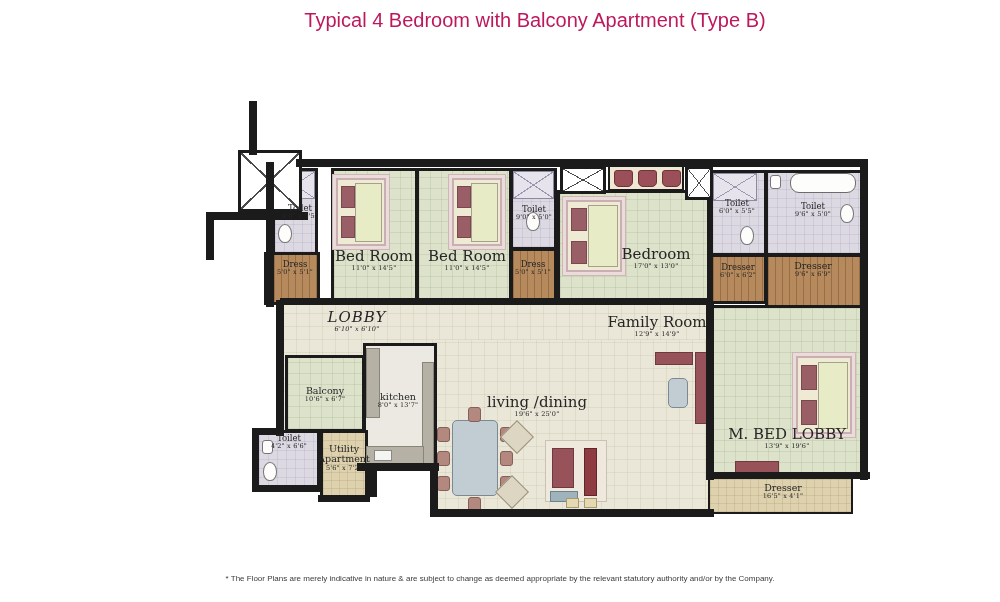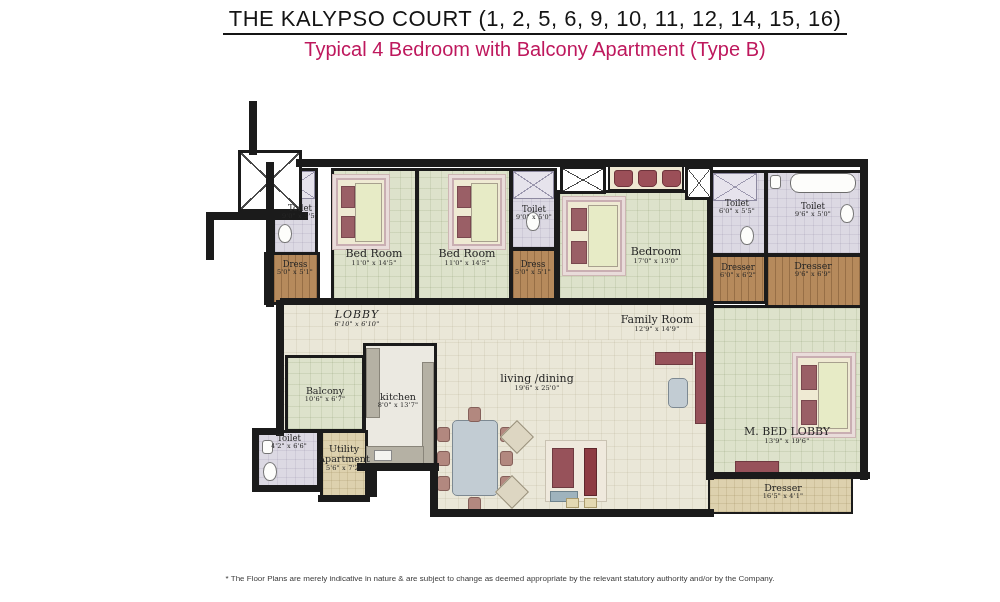--- a/index.html
+++ b/index.html
@@ -45,21 +45,21 @@
       linear-gradient(to bottom right, transparent 48.8%, #4a4a4a 48.8% 51.2%, transparent 51.2%),
       #ffffff;}
   .shower{position:absolute;box-sizing:border-box;border:1px solid #8d89a0;z-index:8;
     background:
       linear-gradient(to top right, transparent 49%, #9b97ae 49% 51%, transparent 51%),
       linear-gradient(to bottom right, transparent 49%, #9b97ae 49% 51%, transparent 51%),
       #e6e3ec;}
   
   .lbl{position:absolute;transform:translate(-50%,0);text-align:center;z-index:30;
        color:#262626;font-family:"DejaVu Serif", serif;line-height:1.1;white-space:nowrap;}
-  .lbl .rn{display:block;font-size:11px;}
+  .lbl .rn{display:block;font-size:15px;}
   .lbl .rd{display:block;font-size:6.5px;letter-spacing:.2px;}
   .lbl.s .rn{font-size:8.5px;}
   .lbl.m .rn{font-size:9.5px;}
   .lbl.wrap{white-space:normal;width:58px;}
   .lbl.caps .rn{letter-spacing:1px;}
   
   .fur{position:absolute;box-sizing:border-box;z-index:10;}
   .rug{background:#e9dcda;border:1px solid #cdb6b4;}
   .bed{background:#efead3;border:2px solid #c9aeb2;}
   .bed .p1,.bed .p2{position:absolute;left:3px;width:26%;height:31%;
@@ -84,28 +84,27 @@
   .cloth{position:absolute;width:17px;height:15px;background:#9b4f58;border:1px solid #6e343c;border-radius:3px 3px 5px 5px;top:3px;}
   
   .lbl-t1{left:300px;top:204px;} .lbl-d1{left:295px;top:260px;}
   .lbl-b1{left:374px;top:248px;} .lbl-b2{left:467px;top:248px;}
   .lbl-t2{left:534px;top:205px;} .lbl-d2{left:533px;top:260px;}
   .lbl-b3{left:656px;top:246px;} .lbl-t3{left:737px;top:199px;}
   .lbl-t4{left:813px;top:202px;} .lbl-dr1{left:738px;top:263px;}
   .lbl-dr2{left:813px;top:261px;} .lbl-lobby{left:357px;top:309px;font-style:italic;}
   .lbl-fam{left:657px;top:314px;}  .lbl-ut{left:325px;top:386px;}
   .lbl-kit{left:398px;top:392px;} .lbl-t5{left:289px;top:434px;}
-  .lbl-ver{left:344px;top:444px;} .lbl-liv{left:537px;top:373px;}
+  .lbl-ver{left:344px;top:444px;} .lbl-liv{left:537px;top:394px;}
   .lbl-mb{left:787px;top:426px;}  .lbl-bal{left:783px;top:483px;}
 </style>
 </head>
 <body>
 
 <div class="hdr">
-  <div class="title">THE KALYPSO COURT (1, 2, 5, 6, 9, 10, 11, 12, 14, 15, 16)</div>
   <div class="subtitle">Typical 4 Bedroom with Balcony Apartment (Type B)</div>
 </div>
 
 <div class="plan">
 
   <div class="room cream noborder" style="left:283px;top:300px;width:427px;height:170px;"></div>
   <div class="room cream noborder" style="left:432px;top:340px;width:278px;height:172px;"></div>
 
   <div class="room lav" style="left:272px;top:168px;width:46px;height:87px;"></div>
   <div class="room wood" style="left:264px;top:252px;width:56px;height:53px;"></div>

